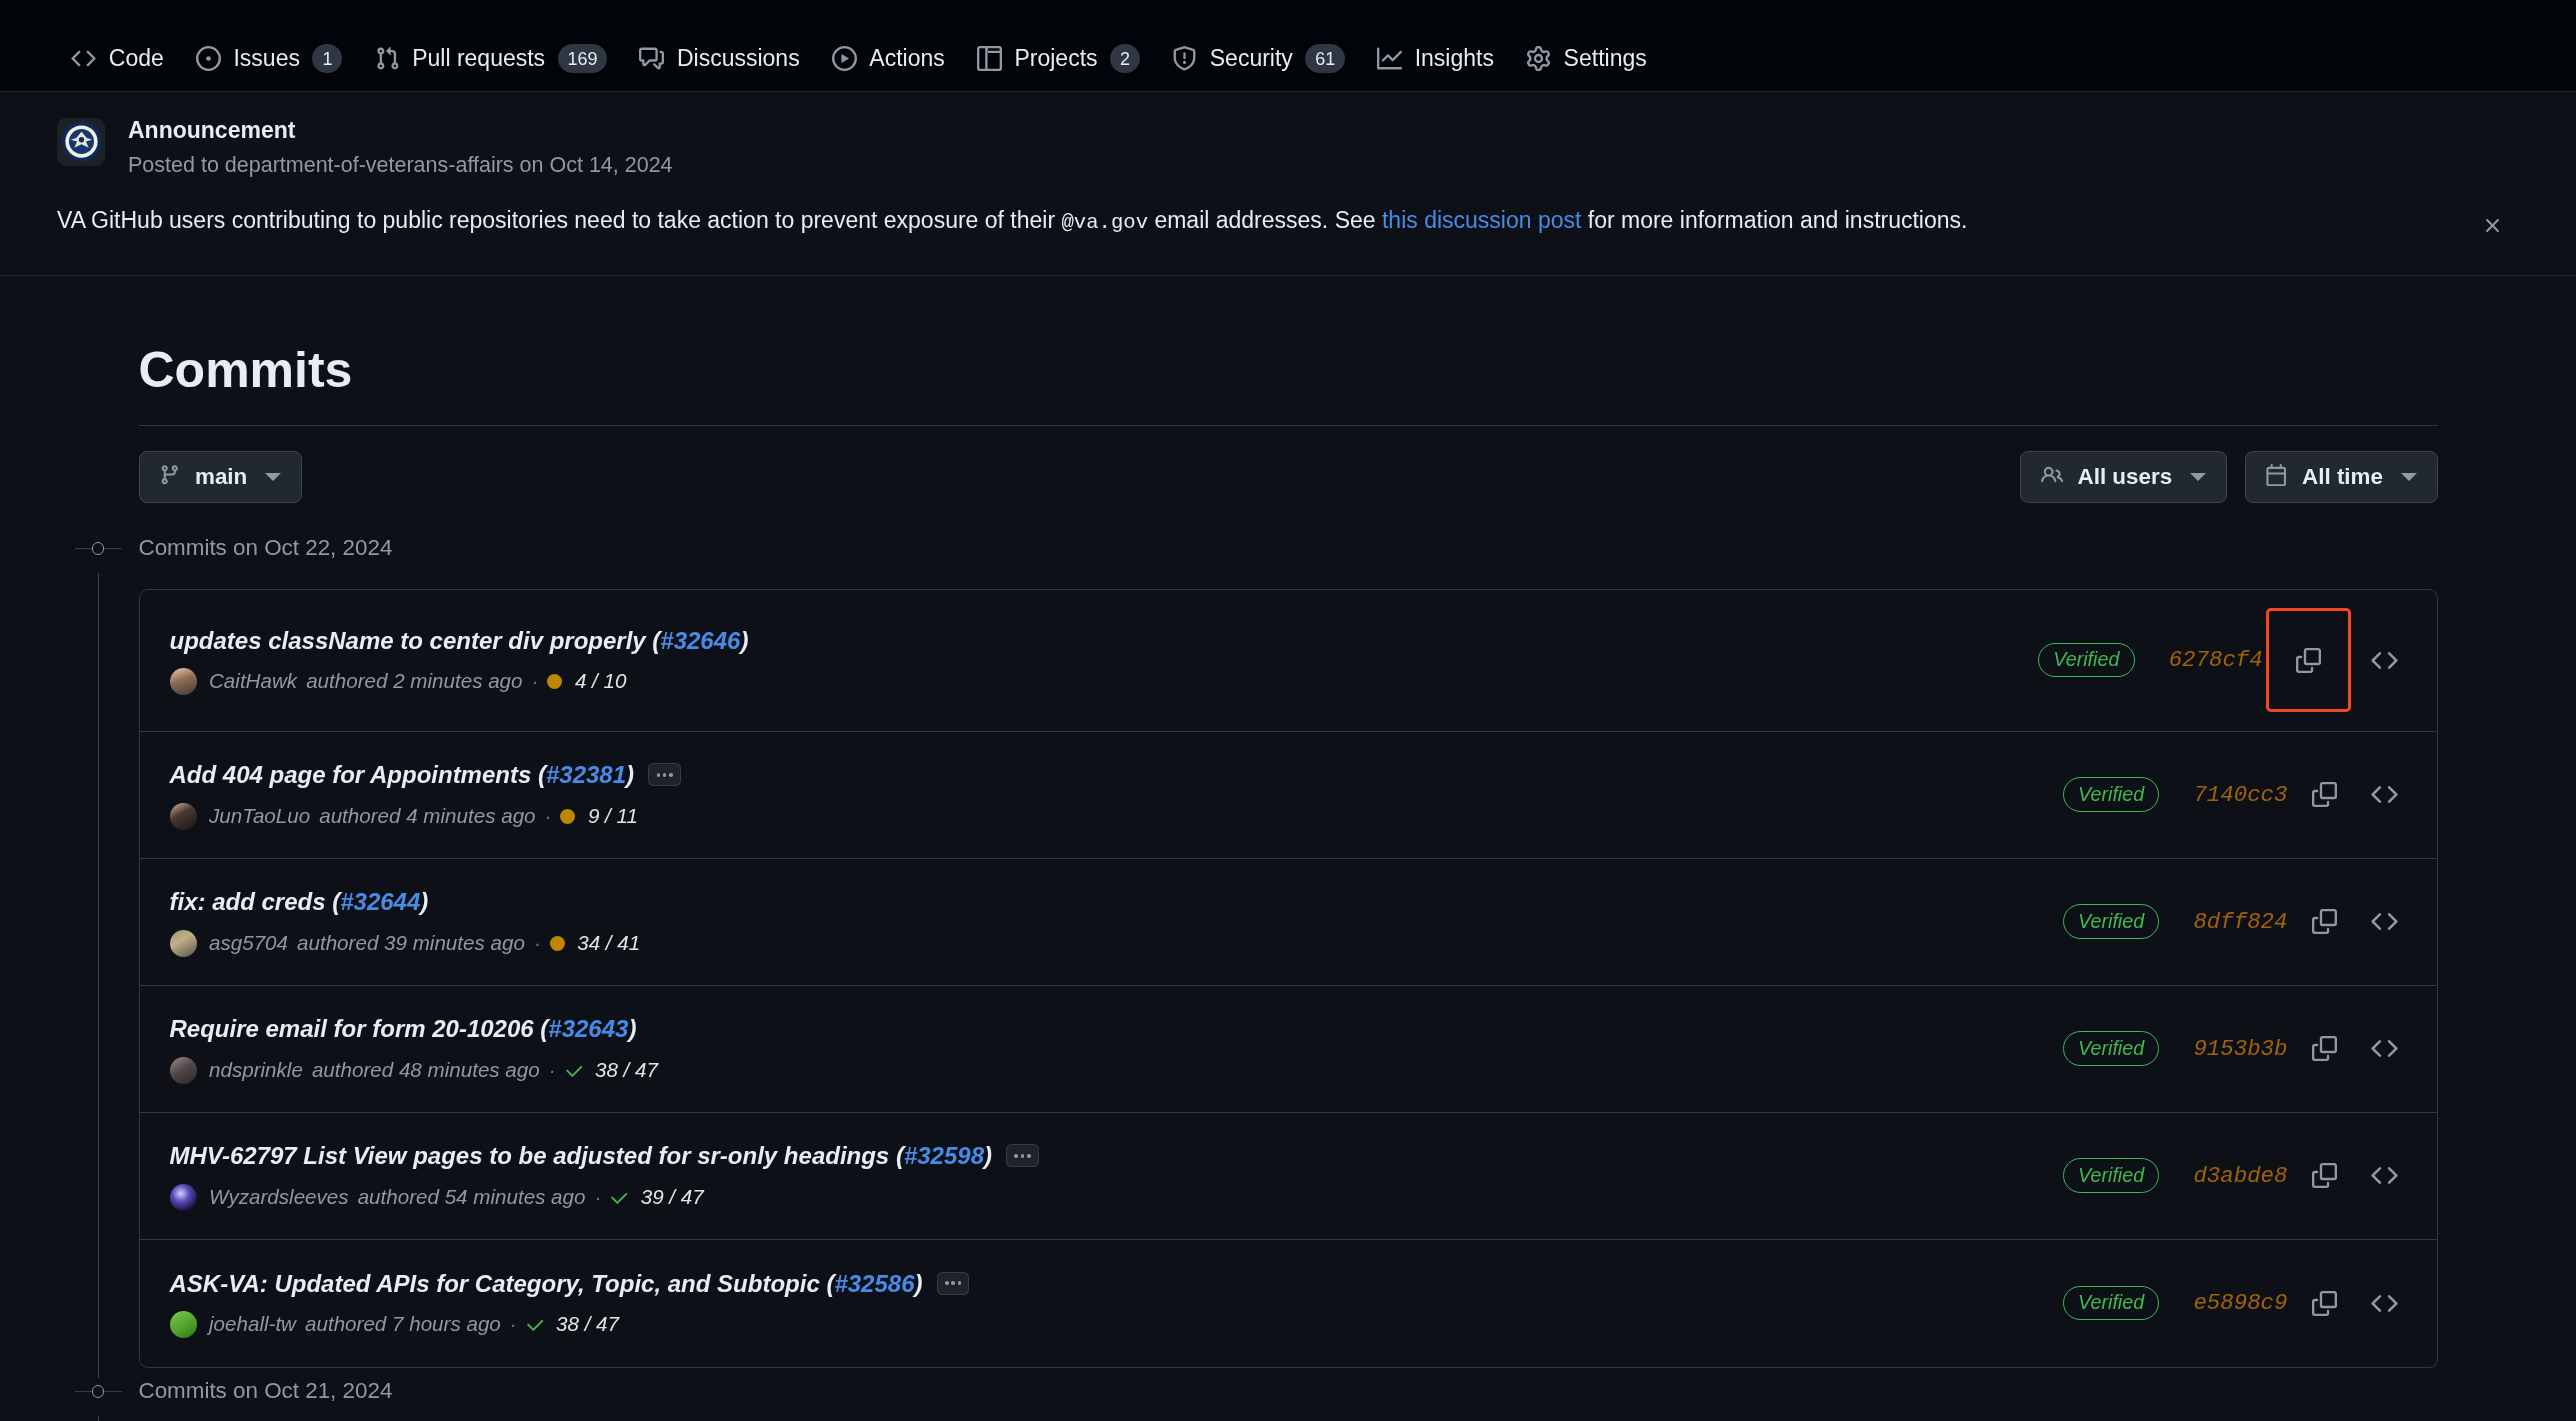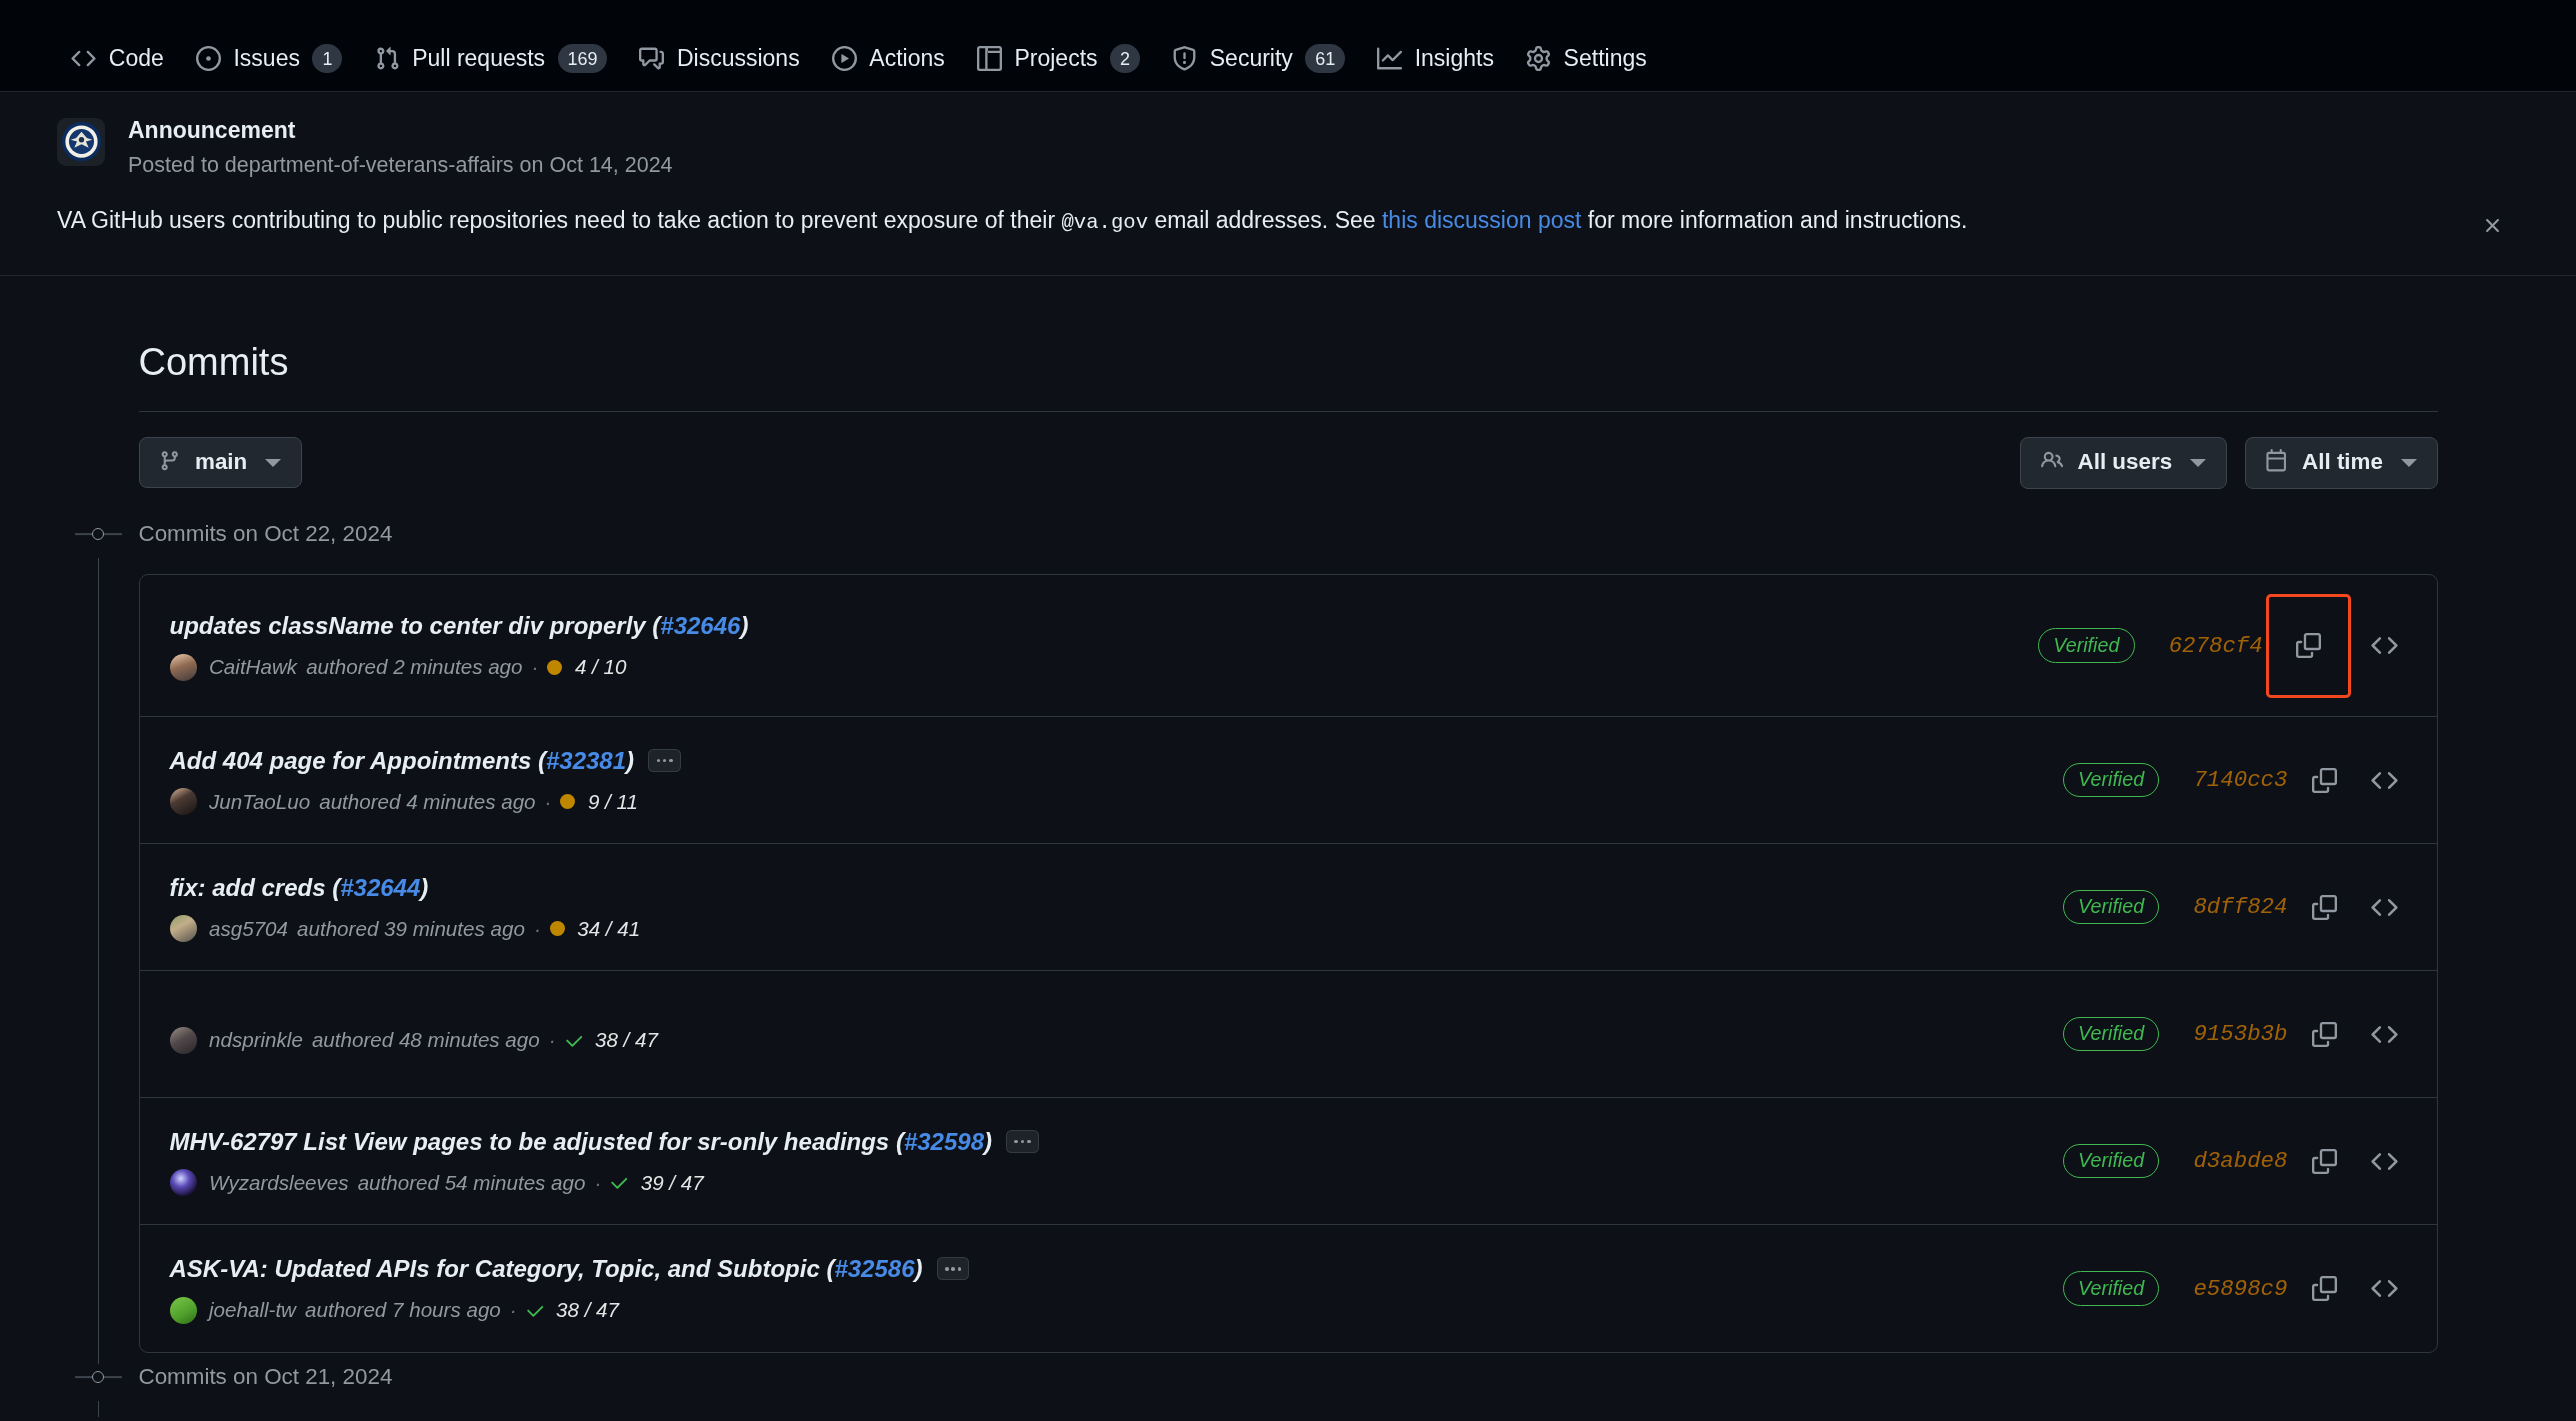--- a/index.html
+++ b/index.html
@@ -80,22 +80,22 @@
     cursor: pointer;
     border-radius: 5.4px;
   }
   .ann-close svg { width: 23px; height: 23px; fill: #9198a1; }
 
   
   .main { padding: 0 57px; }
   .container { max-width: 2461px; margin: 0 auto; padding-left: 81px; padding-right: 81px;}
 
   .page-title {
-    font-size: 38px;
-    font-weight: normal;
+    font-size: 50px;
+    font-weight: bold;
     color: #e6edf3;
     padding-top: 64px;
     padding-bottom: 25px;
     border-bottom: 0.9px solid #30363d;
     line-height: 1.2;
   }
 
   .filter-bar {
     display: flex;
     align-items: center;
@@ -532,20 +532,23 @@
                   </span>
                   <span class="icon-btn">
                     <svg viewBox="0 0 16 16" width="27" height="27" aria-hidden="true">
                       <path d="m11.28 3.22 4.25 4.25a.75.75 0 0 1 0 1.06l-4.25 4.25a.749.749 0 0 1-1.275-.326.749.749 0 0 1 .215-.734L13.94 8l-3.72-3.72a.749.749 0 0 1 .326-1.275.749.749 0 0 1 .734.215Zm-6.56 0a.751.751 0 0 1 1.042.018.751.751 0 0 1 .018 1.042L2.06 8l3.72 3.72a.749.749 0 0 1-.326 1.275.749.749 0 0 1-.734-.215L.47 8.53a.75.75 0 0 1 0-1.06Z"></path>
                     </svg>
                   </span>
                 </div>
               </div>
               <div class="commit-row">
                 <div class="commit-left">
+                  <div class="commit-title-line">
+                    <a class="commit-title" href="#"><span>Require email for form 20-10206 (</span><span class="pr-ref">#32643</span><span>)</span></a>
+                  </div>
                   <div class="commit-meta">
                     <span class="avatar av3"></span>
                     <span class="meta-author">ndsprinkle</span>
                     <span style="margin-left:9px">authored 48 minutes ago</span>
                     <span class="meta-sep">·</span>
                     <span class="status-check">
                       <svg viewBox="0 0 16 16" aria-hidden="true">
                         <path d="M13.78 4.22a.75.75 0 0 1 0 1.06l-7.25 7.25a.75.75 0 0 1-1.06 0L1.22 8.28a.751.751 0 0 1 .018-1.042.751.751 0 0 1 1.042-.018L6 10.94l6.72-6.72a.75.75 0 0 1 1.06 0Z"></path>
                       </svg>
                     </span>

